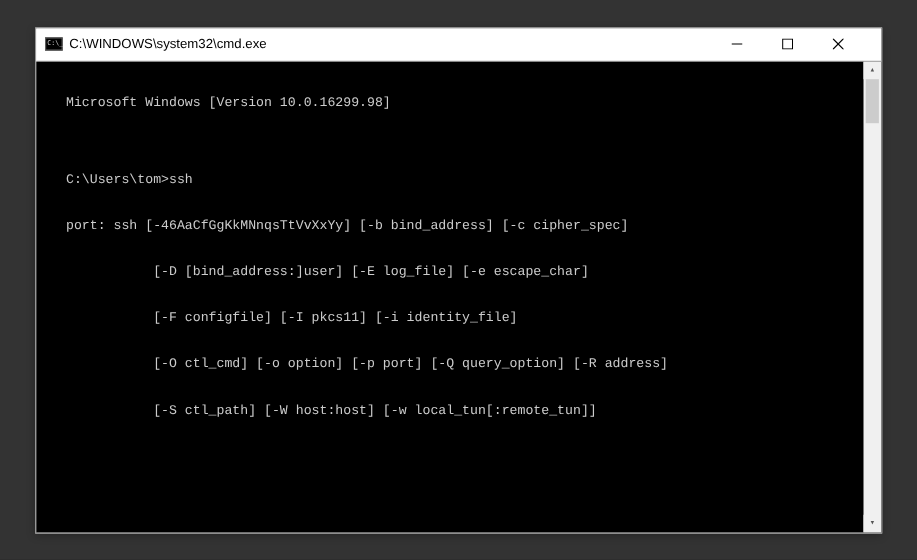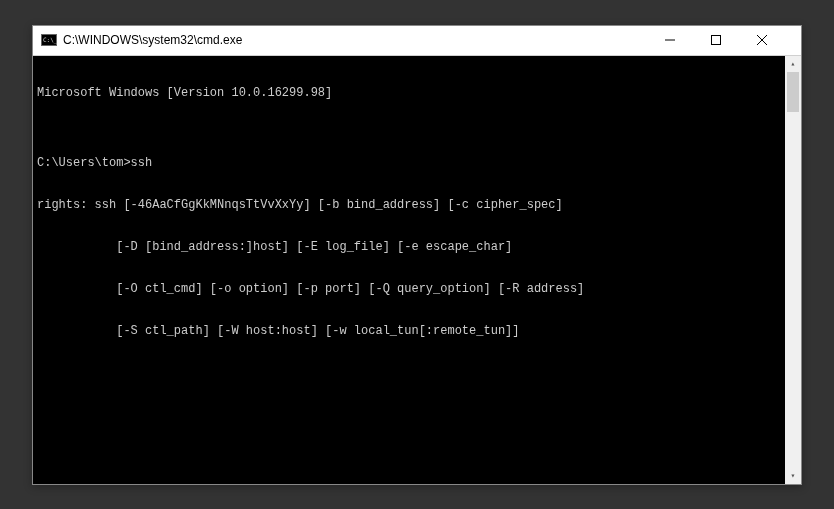--- a/index.html
+++ b/index.html
@@ -118,20 +118,21 @@
       position: absolute;
       left: 2px;
       top: 16px;
       width: 12px;
       height: 40px;
       background: #ccc;
       cursor: pointer;
     }
     .term-line {
       white-space: pre;
+      margin-left: 23px;
     }
   </style>
 </head>
 <body>
 
 <div class="window">
   <div class="titlebar">
     <span class="title-icon"></span>
     <span class="title-text">C:\WINDOWS\system32\cmd.exe</span>
     <div class="win-controls">
@@ -150,22 +151,23 @@
             <line x1="0" y1="0" x2="10" y2="10"></line>
             <line x1="10" y1="0" x2="0" y2="10"></line>
           </svg>
       </div>
     </div>
   </div>
   <div class="terminal-body">
     <div class="term-line">Microsoft Windows [Version 10.0.16299.98]</div>
     <div class="term-line"></div>
     <div class="term-line">C:\Users\tom&gt;ssh</div>
-    <div class="term-line">rights: ssh [-46AaCfGgKkMNnqsTtVvXxYy] [-b bind_address] [-c cipher_spec]</div>
-    <div class="term-line">           [-D [bind_address:]host] [-E log_file] [-e escape_char]</div>
+    <div class="term-line">port: ssh [-46AaCfGgKkMNnqsTtVvXxYy] [-b bind_address] [-c cipher_spec]</div>
+    <div class="term-line">           [-D [bind_address:]user] [-E log_file] [-e escape_char]</div>
+    <div class="term-line">           [-F configfile] [-I pkcs11] [-i identity_file]</div>
     <div class="term-line">           [-O ctl_cmd] [-o option] [-p port] [-Q query_option] [-R address]</div>
     <div class="term-line">           [-S ctl_path] [-W host:host] [-w local_tun[:remote_tun]]</div>
     
     <div class="term-line"></div>
     
     <div class="scrollbar">
       <div class="scrollbar-up">▴</div>
       <div class="scrollbar-thumb"></div>
       <div class="scrollbar-down">▾</div>
     </div>

